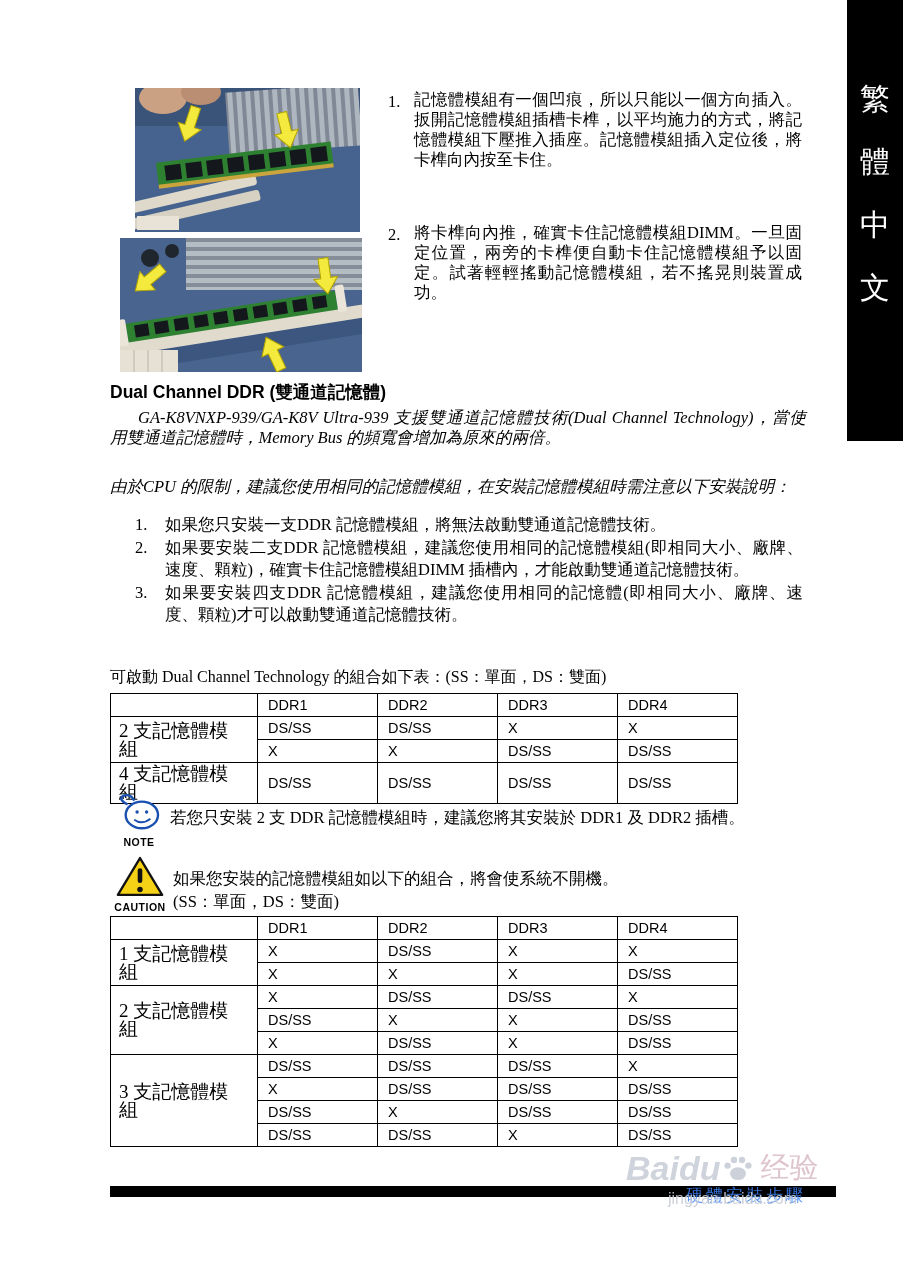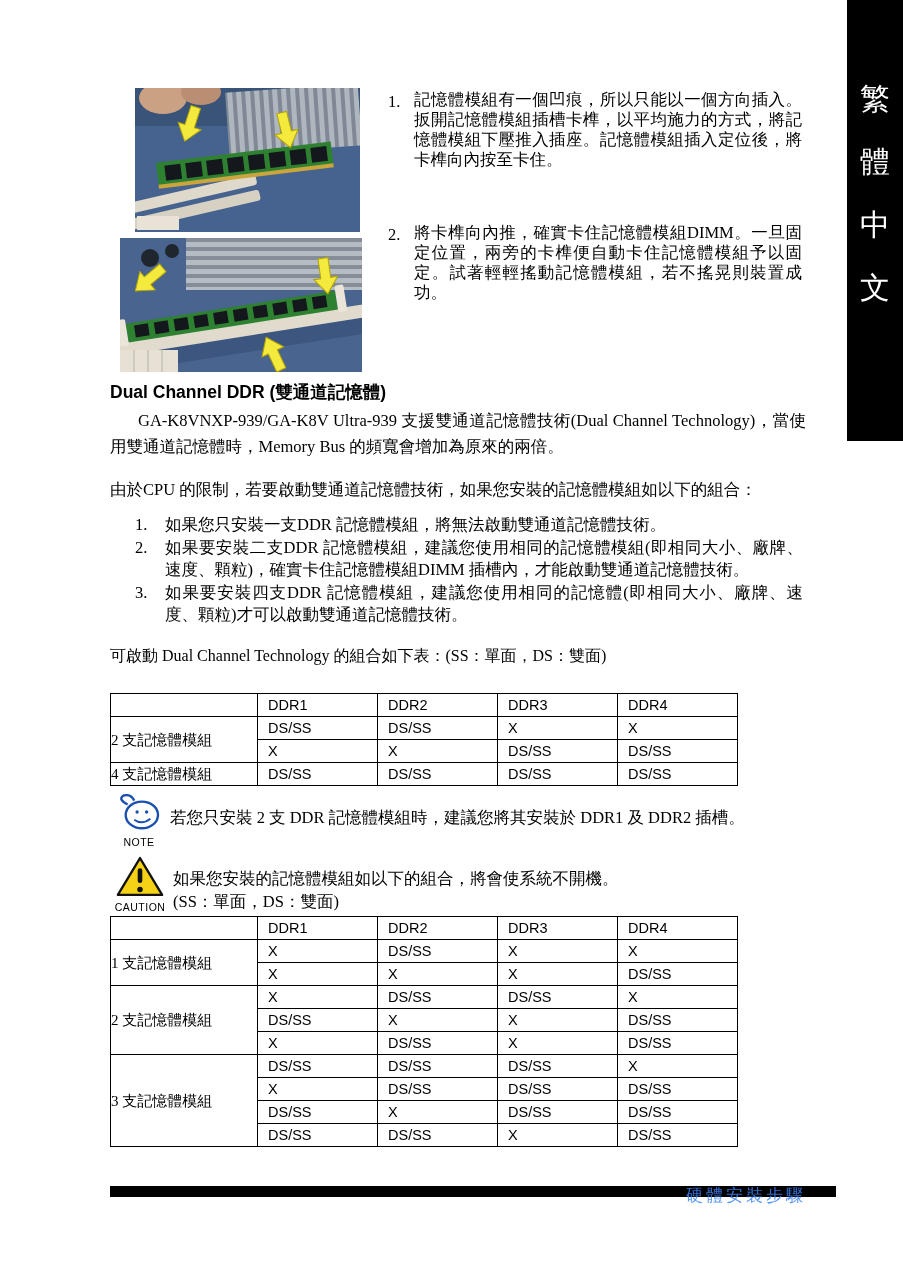--- a/index.html
+++ b/index.html
@@ -19,44 +19,44 @@
 
   
   .steps { position:absolute; left:388px; top:90px; width:414px; }
   .step { display:flex; }
   .step + .step { margin-top:53px; }
   .step-num { width:26px; flex:none; font-size:16.5px; line-height:23px; }
   .step-text { flex:1; font-size:16.5px; line-height:20px; text-align:justify; }
 
   .heading { position:absolute; left:110px; top:380px; font-family:"Liberation Sans","DejaVu Sans",sans-serif;
              font-size:17.5px; font-weight:bold; }
-  .para { position:absolute; left:110px; width:696px; font-size:16.5px; line-height:26px; text-align:justify; }
+  .para { position:absolute; left:110px; width:696px; font-size:16.5px; line-height:20px; text-align:justify;font-style:italic; }
   .para1 { top:408px; text-indent:28px; }
   .para2 { top:477px; }
 
   .list { position:absolute; left:135px; top:514px; width:668px; }
   .list-item { display:flex; }
   .li-num { width:30px; flex:none; font-size:16.5px; line-height:22.5px; }
   .li-text { flex:1; font-size:16.5px; line-height:22.5px; text-align:justify; }
 
-  .table-intro { position:absolute; left:110px; top:646px; font-size:16px; }
+  .table-intro { position:absolute; left:110px; top:667px; font-size:16px; }
 
   table.combo { position:absolute; left:110px; border-collapse:collapse; table-layout:fixed; }
   table.combo th, table.combo td { border:1px solid #000; font-weight:normal; text-align:left;
       font-family:"Liberation Sans","DejaVu Sans",sans-serif; font-size:14.5px; line-height:18px; padding:2px 10px; }
   table.combo th { width:120px; }
   table.combo th.label-col { width:147px; }
-  table.combo td.label-col { font-family:"Liberation Serif","DejaVu Serif",serif; font-size:15px; padding-left:0; }
+  table.combo td.label-col { font-family:"Liberation Serif","DejaVu Serif",serif; font-size:19px; padding-left:8px; }
   .table1 { top:693px; }
   .table2 { top:916px; }
 
   .icon-block { position:absolute; text-align:center; }
   .note-block-icon { left:112px; top:794px; width:54px; }
   .caution-block-icon { left:112px; top:856px; width:56px; }
-  .icon-label { display:block; font-family:"Liberation Sans","DejaVu Sans",sans-serif; font-weight:normal;
+  .icon-label { display:block; font-family:"Liberation Sans","DejaVu Sans",sans-serif; font-weight:bold;
                 font-size:10.5px; letter-spacing:.5px; margin-top:0; }
   .note-text { position:absolute; left:170px; top:807px; font-size:16.5px; white-space:nowrap; }
   .caution-line1 { position:absolute; left:173px; top:868px; font-size:16.5px; white-space:nowrap; }
   .caution-line2 { position:absolute; left:173px; top:891px; font-size:16.5px; white-space:nowrap; }
 
   .footer-bar { position:absolute; left:110px; top:1186px; width:726px; height:11px; background:#000; z-index:1; }
   .page-number { position:absolute; left:110px; top:1197px; width:726px; text-align:center; font-size:15px; }
   .chapter-text { position:absolute; left:686px; top:1184px; z-index:2; font-size:17px; letter-spacing:3px;
                   color:#3b82f6; opacity:.85; }
   .watermark { position:absolute; left:626px; top:1148px; z-index:3; }
@@ -166,21 +166,21 @@
       <span class="step-text">記憶體模組有一個凹痕，所以只能以一個方向插入。扳開記憶體模組插槽卡榫，以平均施力的方式，將記憶體模組下壓推入插座。記憶體模組插入定位後，將卡榫向內按至卡住。</span>
     </div>
     <div class="step">
       <span class="step-num">2.</span>
       <span class="step-text">將卡榫向內推，確實卡住記憶體模組DIMM。一旦固定位置，兩旁的卡榫便自動卡住記憶體模組予以固定。試著輕輕搖動記憶體模組，若不搖晃則裝置成功。</span>
     </div>
   </div>
 
   <h2 class="heading">Dual Channel DDR (雙通道記憶體)</h2>
   <p class="para para1">GA-K8VNXP-939/GA-K8V Ultra-939 支援雙通道記憶體技術(Dual Channel Technology)，當使用雙通道記憶體時，Memory Bus 的頻寬會增加為原來的兩倍。</p>
-  <p class="para para2">由於CPU 的限制，若要啟動雙通道記憶體技術，如果您安裝的記憶體模組如以下的組合：</p>
+  <p class="para para2">由於CPU 的限制，建議您使用相同的記憶體模組，在安裝記憶體模組時需注意以下安裝說明：</p>
 
   <div class="list">
     <div class="list-item">
       <span class="li-num">1.</span>
       <span class="li-text">如果您只安裝一支DDR 記憶體模組，將無法啟動雙通道記憶體技術。</span>
     </div>
     <div class="list-item">
       <span class="li-num">2.</span>
       <span class="li-text">如果要安裝二支DDR 記憶體模組，建議您使用相同的記憶體模組(即相同大小、廠牌、速度、顆粒)，確實卡住記憶體模組DIMM 插槽內，才能啟動雙通道記憶體技術。</span>
     </div>
@@ -316,14 +316,28 @@
           <td>DS/SS</td>
           <td>X</td>
           <td>DS/SS</td>
         </tr>
       </tbody>
     </table>
 
   <div class="footer-bar"></div>
   <div class="chapter-text">硬體安裝步驟</div>
 
+  <div class="watermark">
+    <div class="wm-row">
+      <span class="wm-brand">Baidu</span>
+      <svg class="paw" viewBox="0 0 40 40" width="32" height="32">
+        <ellipse cx="20" cy="27" rx="10" ry="8" fill="#c5cad4"></ellipse>
+        <circle cx="7" cy="17" r="4" fill="#c5cad4"></circle>
+        <circle cx="15" cy="10" r="4" fill="#c5cad4"></circle>
+        <circle cx="25" cy="10" r="4" fill="#c5cad4"></circle>
+        <circle cx="33" cy="17" r="4" fill="#c5cad4"></circle>
+      </svg>
+      <span class="wm-suffix">经验</span>
+    </div>
+    <div class="wm-url">jingyan.baidu.com</div>
+  </div>
 
 </div>
 
 </body></html>

